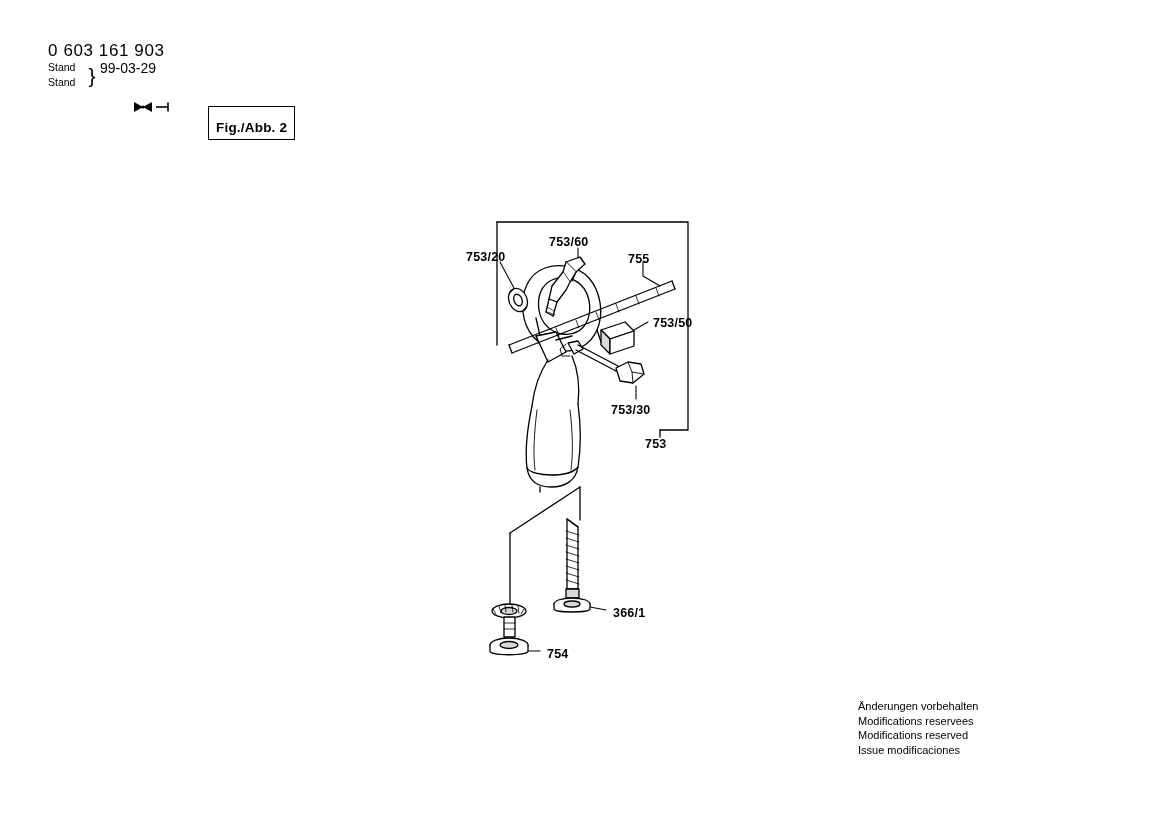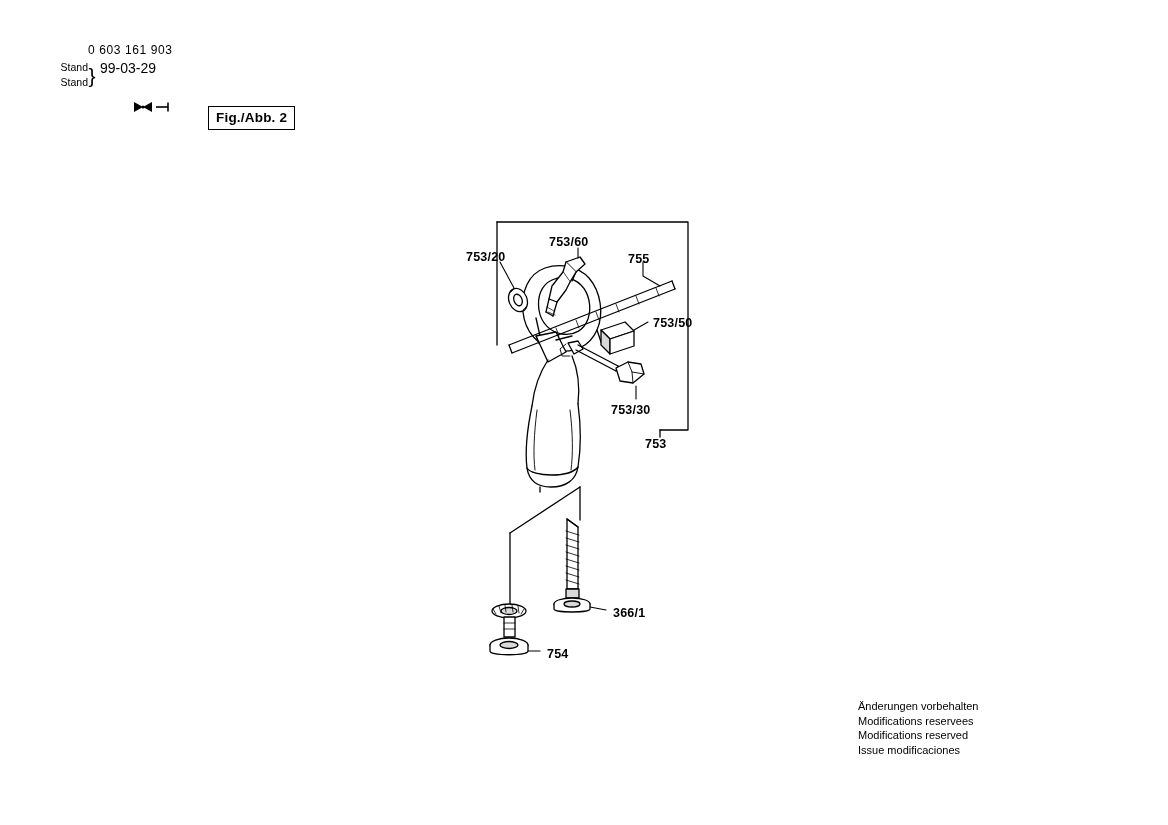--- a/index.html
+++ b/index.html
@@ -18,44 +18,42 @@
 
   
   #header-block {
     position: absolute;
     left: 48px;
     top: 44px;
     width: 340px;
     height: 50px;
   }
   #part-number {
-    font-size: 12px;
+    font-size: 17px;
     letter-spacing: 0.6px;
     line-height: 13px;
     white-space: pre;
-    margin-left: 40px;
   }
   #date-block {
     position: absolute;
     left: 0px;
     top: 16px;
     width: 130px;
     height: 32px;
     font-size: 10.5px;
     line-height: 15px;
   }
   #date-block .row {
     display: flex;
     align-items: center;
     height: 15px;
   }
   #date-block .lbl {
     width: 40px;
     white-space: pre;
-    text-align: right;
   }
   #brace {
     position: absolute;
     left: 38px;
     top: 1px;
     width: 12px;
     height: 30px;
     font-size: 21px;
     line-height: 30px;
     text-align: center;
@@ -71,21 +69,21 @@
     position: absolute;
     left: 84px;
     top: 56px;
     width: 40px;
     height: 14px;
   }
   #fig-box {
     position: absolute;
     left: 160px;
     top: 62px;
-    padding: 3px 7px 4px 7px;
+    padding: 13px 7px 4px 7px;
     border: 1.6px solid #000;
     font-size: 13.5px;
     font-weight: bold;
     letter-spacing: 0.2px;
     line-height: 15px;
   }
 
   
   #drawing {
     position: absolute;

